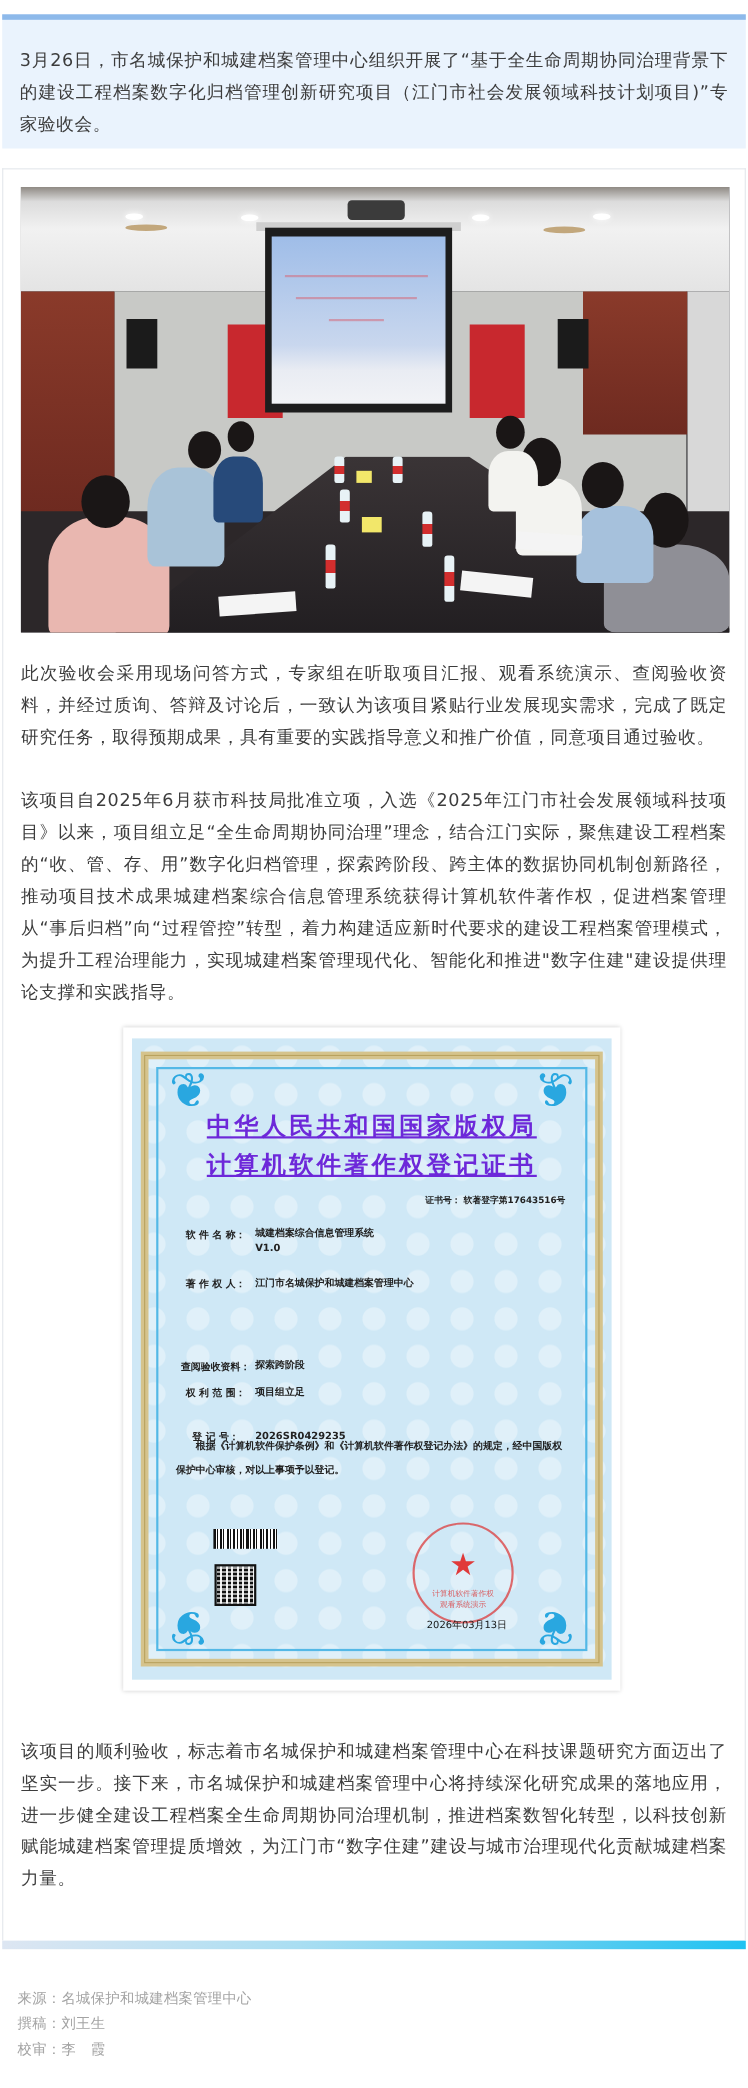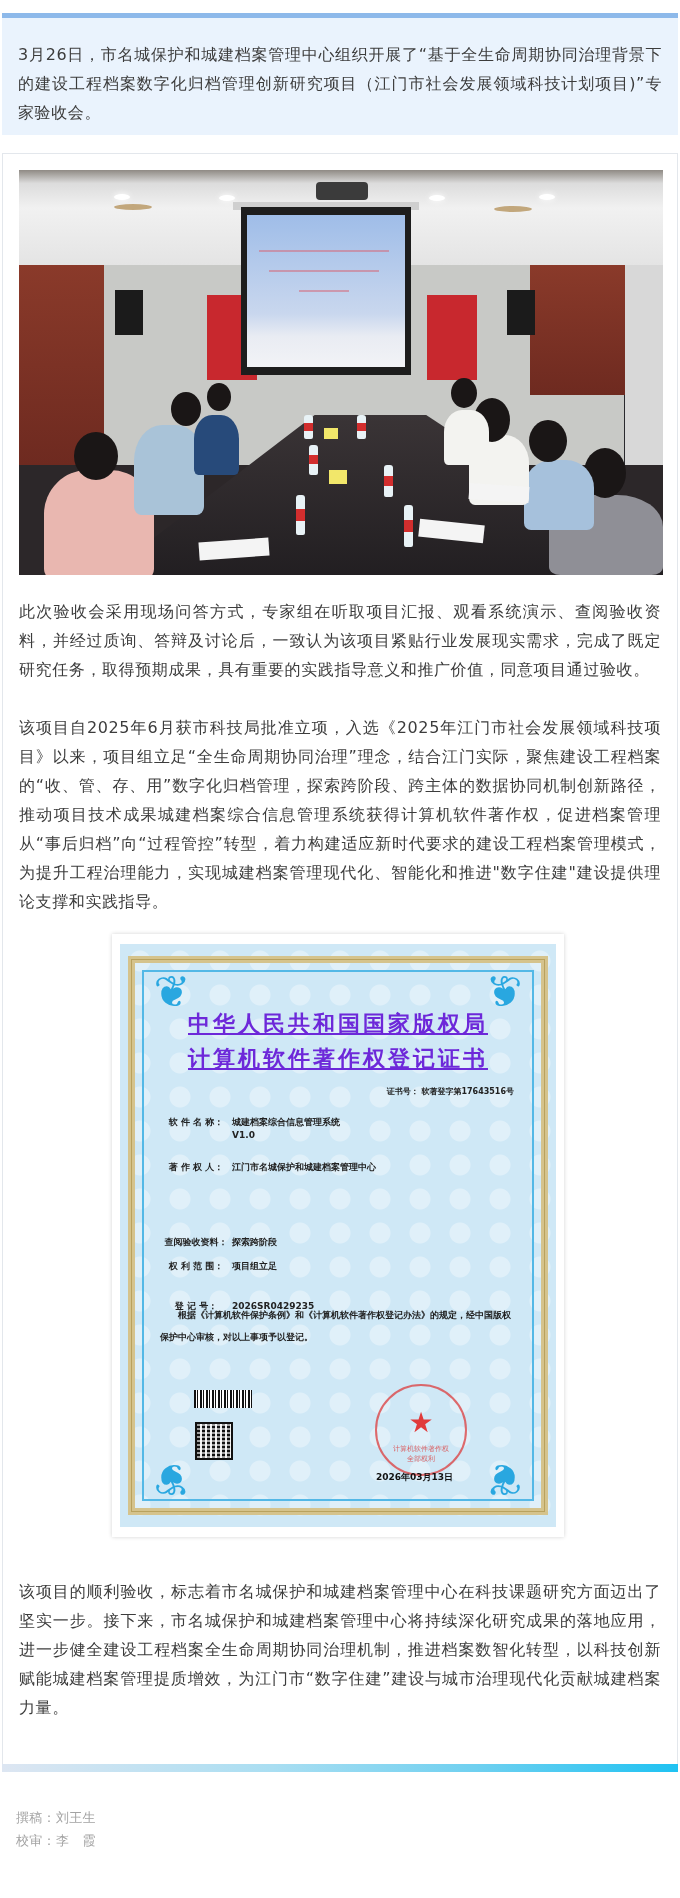--- a/index.html
+++ b/index.html
@@ -145,21 +145,21 @@
     .cert .barcode { position: absolute; left: 74px; top: 446px; width: 58px; height: 18px;
       background: repeating-linear-gradient(90deg, #111 0 2px, #fff 2px 3px, #111 3px 4px, #fff 4px 6px); }
     .cert .qr { position: absolute; left: 75px; top: 478px; width: 38px; height: 38px;
       background:
         repeating-linear-gradient(0deg, rgba(255,255,255,0.6) 0 2px, transparent 2px 4px),
         repeating-linear-gradient(90deg, #111 0 3px, #eee 3px 5px); border: 2px solid #111; }
     .cert .seal { position: absolute; left: 255px; top: 440px; width: 92px; height: 92px; border-radius: 50%;
       border: 2px solid rgba(220,60,60,0.75); }
     .cert .seal .star { position: absolute; left: 0; top: 22px; width: 100%; text-align: center; color: #e03a3a; font-size: 28px; line-height: 30px; }
     .cert .seal .seal-text { position: absolute; left: 0; top: 58px; width: 100%; text-align: center; color: rgba(220,60,60,0.8); font-size: 7px; line-height: 10px; white-space: pre-line; }
-    .cert .date { position: absolute; left: 256px; top: 527px; font-size: 9px; font-weight: bold; color: #111; }
+    .cert .date { position: absolute; left: 268px; top: 527px; font-size: 9px; font-weight: normal; color: #111; }
 
     .card .spacer-bottom { height: 42px; }
 
     
     .footer { padding: 34px 16px 20px 16px; }
     .footer .line { font-size: 13px; line-height: 23px; color: #a3a3a3; letter-spacing: 0.3px; }
   </style>
 </head>
 <body>
 
@@ -266,29 +266,30 @@
         </div>
 
         <div class="decl" style="top:360px;">根据《计算机软件保护条例》和《计算机软件著作权登记办法》的规定，经中国版权保护中心审核，对以上事项予以登记。</div>
 
         <div class="barcode"></div>
         <div class="qr"></div>
 
         <div class="seal">
           <div class="star">★</div>
           <div class="seal-text">计算机软件著作权
-全部权利</div>
+观看系统演示</div>
         </div>
         <div class="date">2026年03月13日</div>
       </div>
     </div>
 
     <p class="para p3">该项目的顺利验收，标志着市名城保护和城建档案管理中心在科技课题研究方面迈出了坚实一步。接下来，市名城保护和城建档案管理中心将持续深化研究成果的落地应用，进一步健全建设工程档案全生命周期协同治理机制，推进档案数智化转型，以科技创新赋能城建档案管理提质增效，为江门市“数字住建”建设与城市治理现代化贡献城建档案力量。</p>
     <div class="spacer-bottom"></div>
   </section>
   <div class="card-bottom-bar"></div>
 
   <footer class="footer">
+    <div class="line">来源：名城保护和城建档案管理中心</div>
     <div class="line">撰稿：刘王生</div>
     <div class="line">校审：李　霞</div>
   </footer>
 
 </div>
 
 </body></html>

